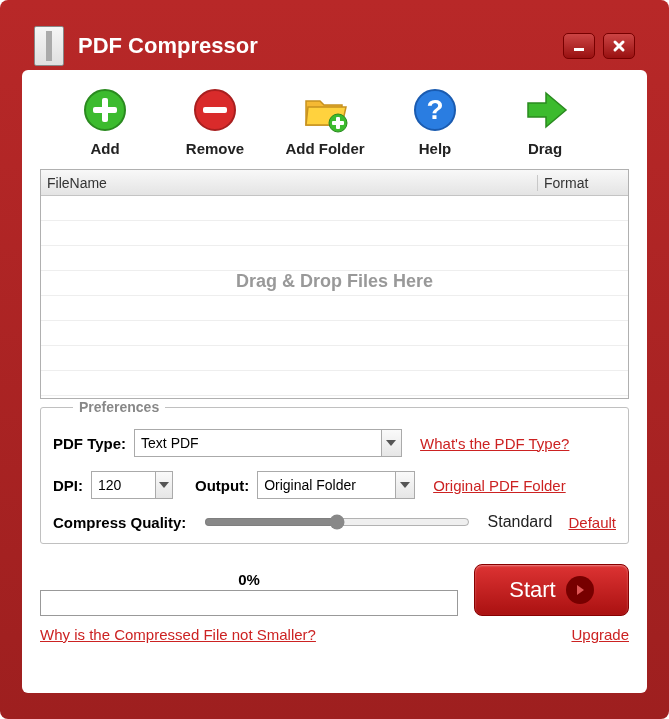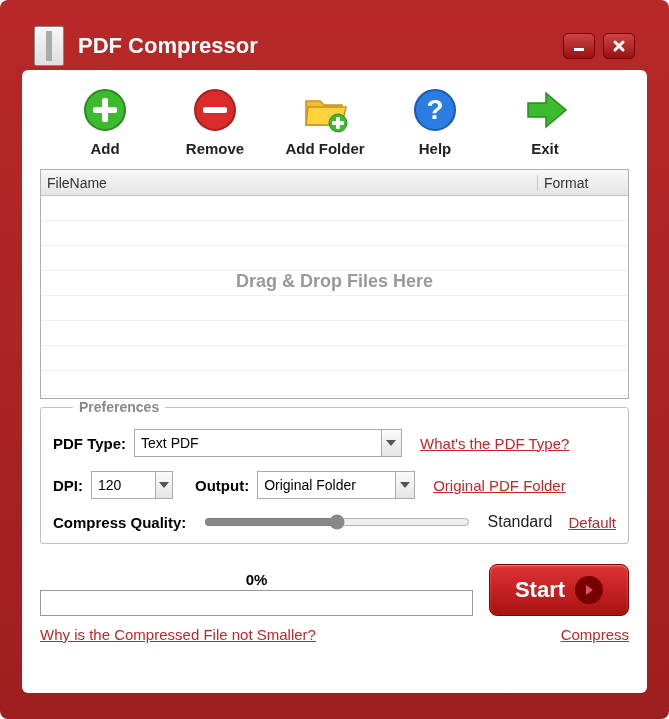--- a/index.html
+++ b/index.html
@@ -37,21 +37,21 @@
 .combo input { border:none; outline:none; padding:0 6px; font-size:14px; height:100%; background:transparent; }
 .combo .drop { width:22px; height:100%; border-left:1px solid #aaa; display:flex; align-items:center; justify-content:center; background:linear-gradient(#fafafa,#e6e6e6); cursor:pointer; }
 .link { color:#c22; text-decoration:underline; font-size:15px; cursor:pointer; }
 .slider { flex:1; accent-color:#888; margin:0 10px; }
 .quality-txt { font-size:16px; color:#222; }
 
 .bottom { display:flex; align-items:flex-end; margin-top:20px; gap:16px; }
 .progwrap { flex:1; }
 .progtxt { text-align:center; font-weight:bold; font-size:15px; margin-bottom:2px; }
 .progbar { height:26px; border:1px solid #999; background:#fff; }
-.startbtn { width:140px; height:52px; background:linear-gradient(#d33,#a11); border:1px solid #800; border-radius:8px; display:flex; align-items:center; justify-content:center; gap:10px; color:#fff; font-size:22px; font-weight:bold; cursor:pointer; box-shadow: inset 0 1px 2px rgba(255,255,255,0.4); }
+.startbtn { width:155px; height:52px; background:linear-gradient(#d33,#a11); border:1px solid #800; border-radius:8px; display:flex; align-items:center; justify-content:center; gap:10px; color:#fff; font-size:22px; font-weight:normal; cursor:pointer; box-shadow: inset 0 1px 2px rgba(255,255,255,0.4); }
 .startbtn .arr { width:28px; height:28px; border-radius:50%; background:#700; display:flex; align-items:center; justify-content:center; }
 
 .footer { display:flex; justify-content:space-between; margin-top:10px; }
 </style>
 </head>
 <body>
 
 <div class="window">
   <div class="titlebar">
     <div class="app-icon"></div>
@@ -113,21 +113,21 @@
             </svg>
         </div>
         <span>Help</span>
       </div>
       <div class="tool">
         <div class="iconbox">
           <svg width="46" height="46" viewBox="0 0 46 46">
               <path d="M6 16 L24 16 L24 6 L44 23 L24 40 L24 30 L6 30 Z" fill="#3cbb2e" stroke="#2a8a1f" stroke-width="1.5"></path>
             </svg>
         </div>
-        <span>Exit</span>
+        <span>Drag</span>
       </div>
     </div>
 
     <div class="listbox">
       <div class="listhdr">
         <div class="c1">FileName</div>
         <div class="c2">Format</div>
       </div>
       <div class="rows">
         <div class="row"></div>
@@ -198,17 +198,17 @@
         <div class="arr">
           <svg width="14" height="14" viewBox="0 0 14 14">
               <path d="M4 2 L11 7 L4 12 Z" fill="#d55"></path>
             </svg>
         </div>
       </div>
     </div>
 
     <div class="footer">
       <span class="link">Why is the Compressed File not Smaller?</span>
-      <span class="link">Compress</span>
+      <span class="link">Upgrade</span>
     </div>
 
   </div>
 </div>
 
 </body></html>

